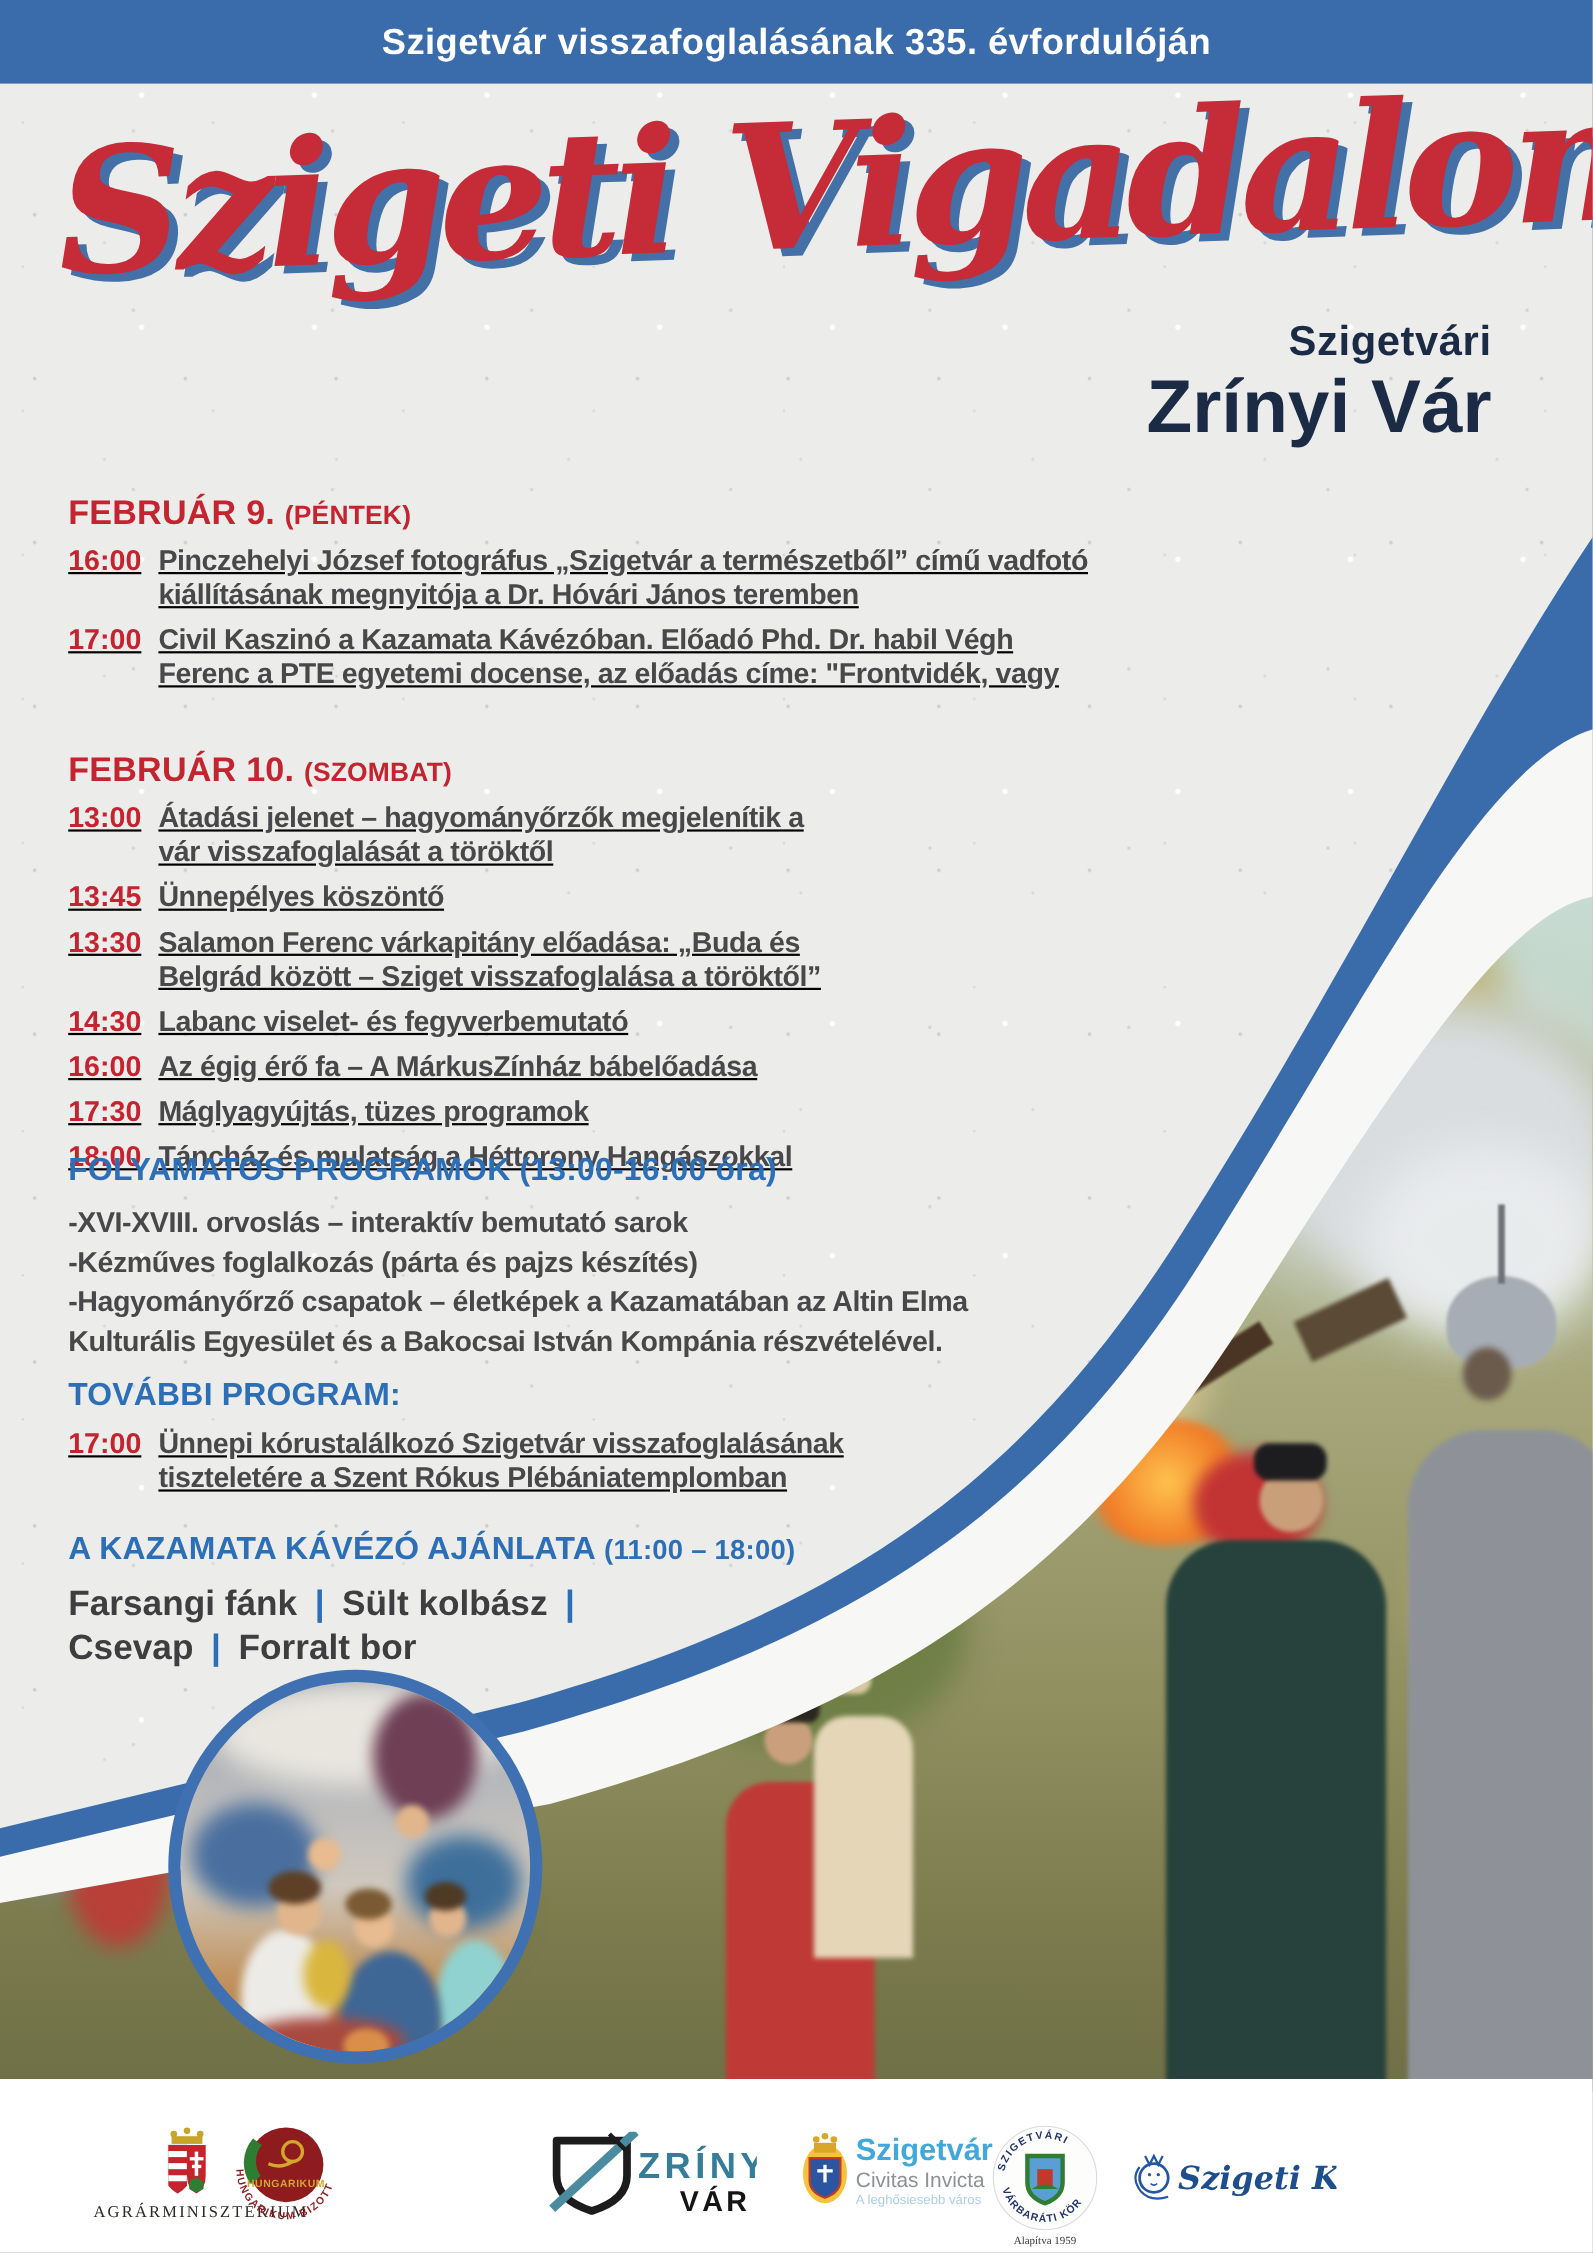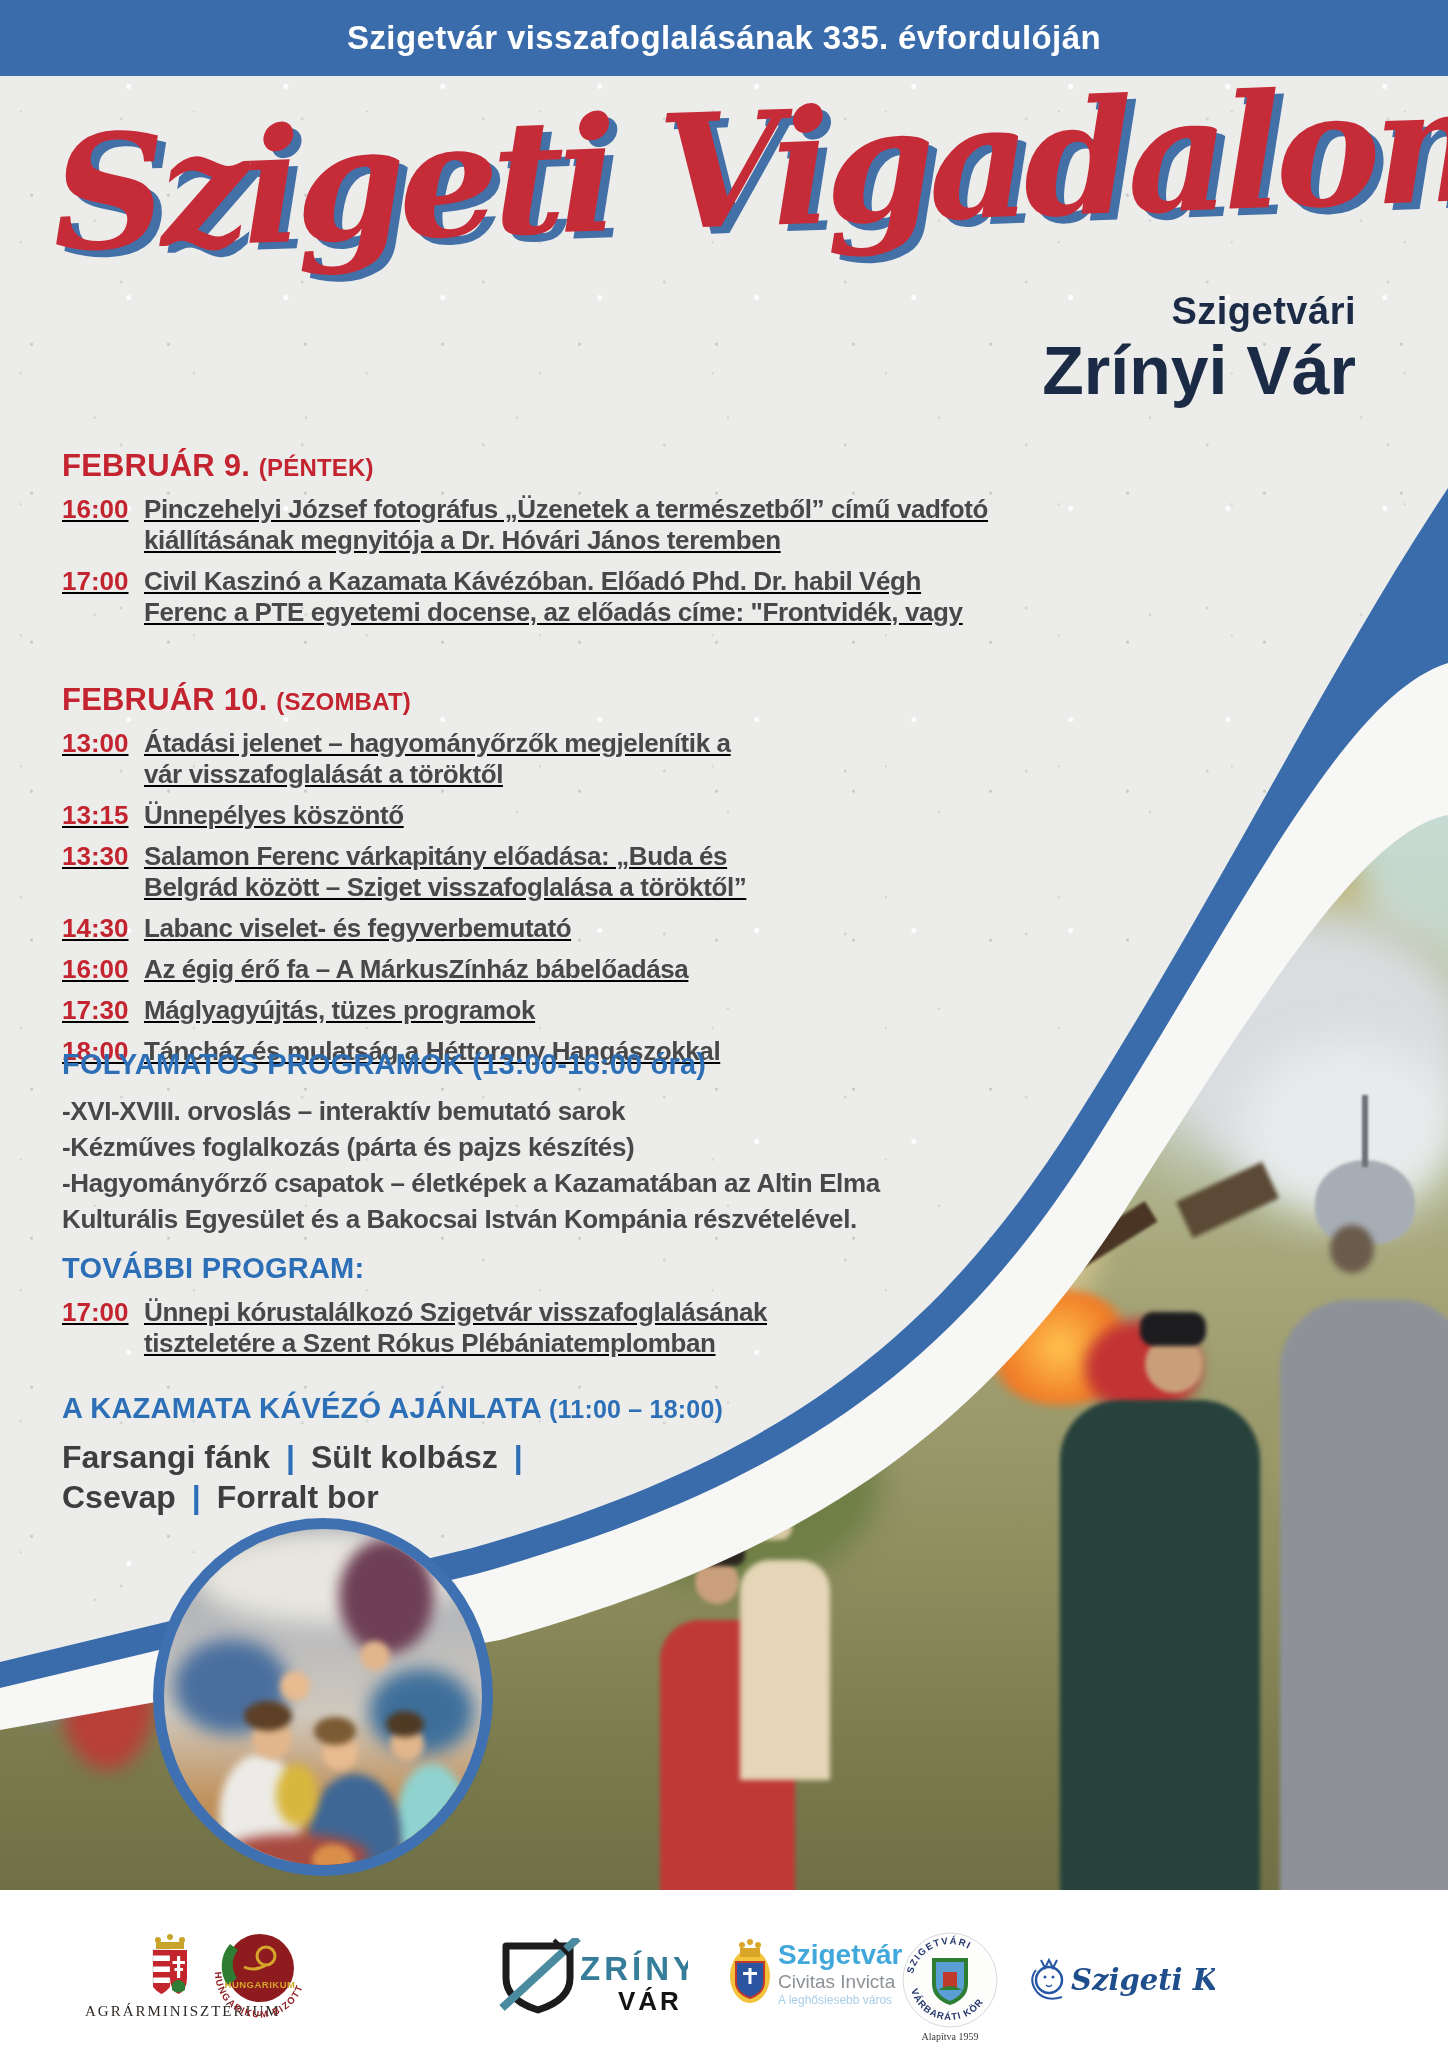--- a/index.html
+++ b/index.html
@@ -114,21 +114,21 @@
   </div>
 
   <div class="section" style="top:448px;">
     <div class="red-h">
       <span>FEBRUÁR 9.</span>
       <span class="note">(PÉNTEK)</span>
     </div>
     <div class="t-item">
       <div class="time">16:00</div>
       <div class="lines">
-        <div>Pinczehelyi József fotográfus „Üzenetek a természetből” című vadfotó</div>
+        <div>Pinczehelyi József fotográfus „Szigetvár a természetből” című vadfotó</div>
         <div>kiállításának megnyitója a Dr. Hóvári János teremben</div>
       </div>
     </div>
     <div class="t-item">
       <div class="time">17:00</div>
       <div class="lines">
         <div>Civil Kaszinó a Kazamata Kávézóban. Előadó Phd. Dr. habil Végh</div>
         <div>Ferenc a PTE egyetemi docense, az előadás címe: "Frontvidék, vagy</div>
       </div>
     </div>
@@ -140,21 +140,21 @@
       <span class="note">(SZOMBAT)</span>
     </div>
     <div class="t-item">
       <div class="time">13:00</div>
       <div class="lines">
         <div>Átadási jelenet – hagyományőrzők megjelenítik a</div>
         <div>vár visszafoglalását a töröktől</div>
       </div>
     </div>
     <div class="t-item">
-      <div class="time">13:15</div>
+      <div class="time">13:45</div>
       <div class="lines">
         <div>Ünnepélyes köszöntő</div>
       </div>
     </div>
     <div class="t-item">
       <div class="time">13:30</div>
       <div class="lines">
         <div>Salamon Ferenc várkapitány előadása: „Buda és</div>
         <div>Belgrád között – Sziget visszafoglalása a töröktől”</div>
       </div>

